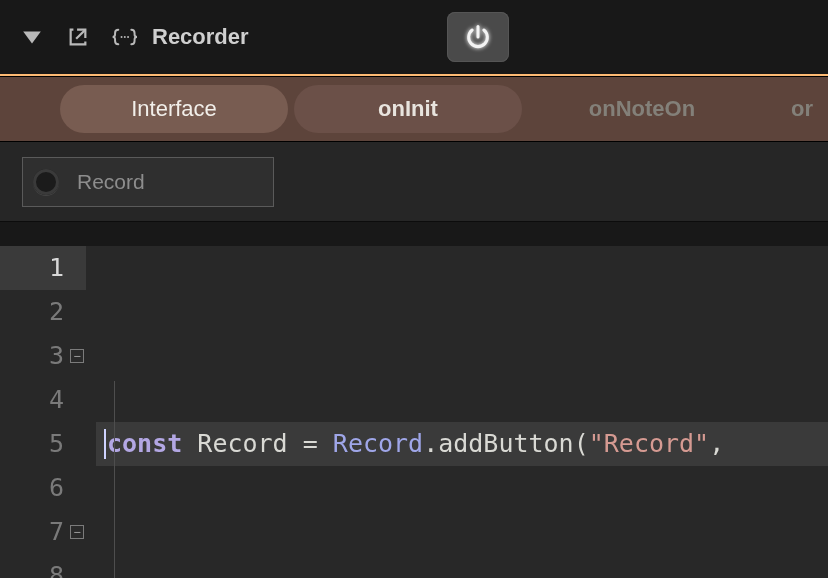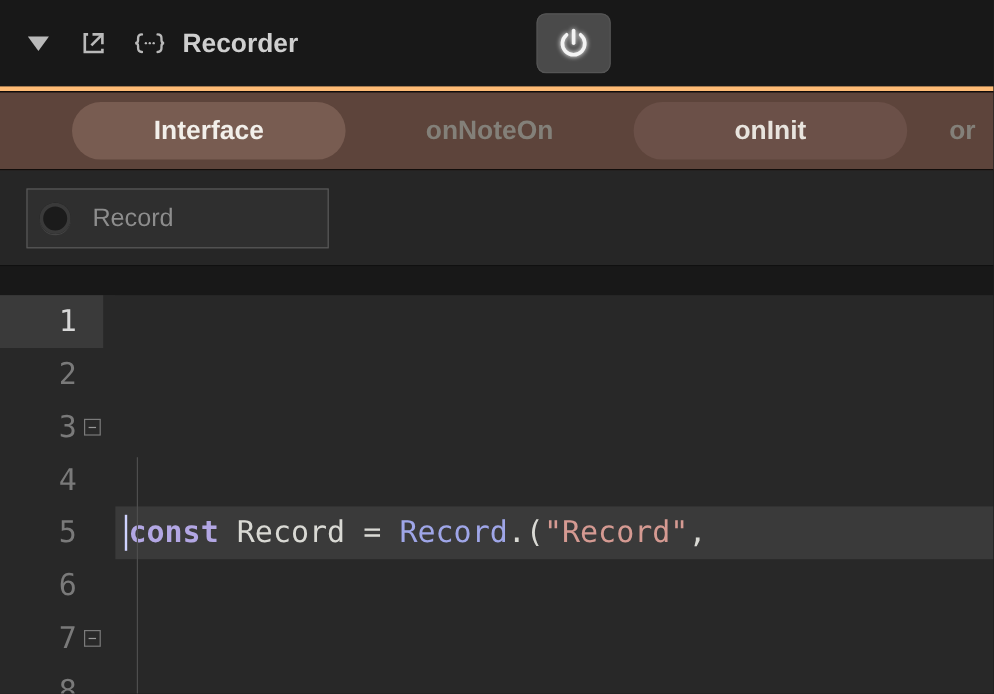--- a/index.html
+++ b/index.html
@@ -8,21 +8,21 @@
     background: #1e1e1e;
     font-family: "Segoe UI", "Helvetica Neue", Arial, sans-serif;
     color: #c8c8c8;
     user-select: none;
   }
 
   
   .topbar {
     height: 76px;
     background: #181818;
-    border-bottom: 4px solid #fdba74;
+    border-bottom: 2px solid #fdba74;
     display: flex;
     align-items: center;
     padding-left: 18px;
     gap: 18px;
   }
   .topbar .ico {
     width: 28px; height: 28px;
     display: flex; align-items: center; justify-content: center;
     color: #b9b9b9;
   }
@@ -60,21 +60,21 @@
     border-radius: 24px;
     display: flex; align-items: center; justify-content: center;
     font-size: 22px;
     font-weight: 600;
     color: #838079;
     flex: 0 0 auto;
   }
   .tab.active {
     background: #785c51;
     color: #f2efea;
-    font-weight: 700;
+    font-weight: 400;
   }
   .tab.active2 {
     background: #6b5048;
     color: #e8e4de;
   }
   .tab-interface { width: 228px; }
   .tab-oninit   { width: 228px; }
   .tab-onnoteon { width: 228px; }
   .tab-last     { width: 80px; } 
 
@@ -215,25 +215,25 @@
         <path d="M7 6 A8 8 0 1 0 17 6"></path>
       </svg>
     </div>
   </div>
 </div>
 
 <div class="tabstrip">
   <div class="tab active tab-interface">
     <span>Interface</span>
   </div>
+  <div class="tab active2 tab-oninit">
+    <span>onInit</span>
+  </div>
   <div class="tab tab-onnoteon">
     <span>onNoteOn</span>
-  </div>
-  <div class="tab active2 tab-oninit">
-    <span>onInit</span>
   </div>
   <div class="tab tab-last">
     <span>or</span>
   </div>
 </div>
 
 <div class="btnrow">
   <div class="uibtn">
     <span class="dot"></span>
     <span class="lbl">Record</span>
@@ -268,21 +268,21 @@
         <span class="fold">−</span>
       </div>
     <div class="ln">
         <span>8</span>
       </div>
   </div>
 
   <div class="code">
     <div class="indent-guide"></div>
 
-    <div class="row hl"><span class="caret"></span><span class="tk-kw">const</span><span> </span><span class="tk-id">Record</span><span> </span><span class="tk-pun">=</span><span> </span><span class="tk-cls">Record</span><span class="tk-pun">.</span><span class="tk-pun">(</span><span class="tk-str">"Record"</span><span class="tk-pun">,</span></div>
+    <div class="row hl"><span class="caret"></span><span class="tk-kw">const</span><span> </span><span class="tk-id">Record</span><span> </span><span class="tk-pun">=</span><span> </span><span class="tk-cls">Record</span><span class="tk-pun">.</span><span class="tk-fn">addButton</span><span class="tk-pun">(</span><span class="tk-str">"Record"</span><span class="tk-pun">,</span></div>
 
     
 
     
 
     
 
     
 
     

